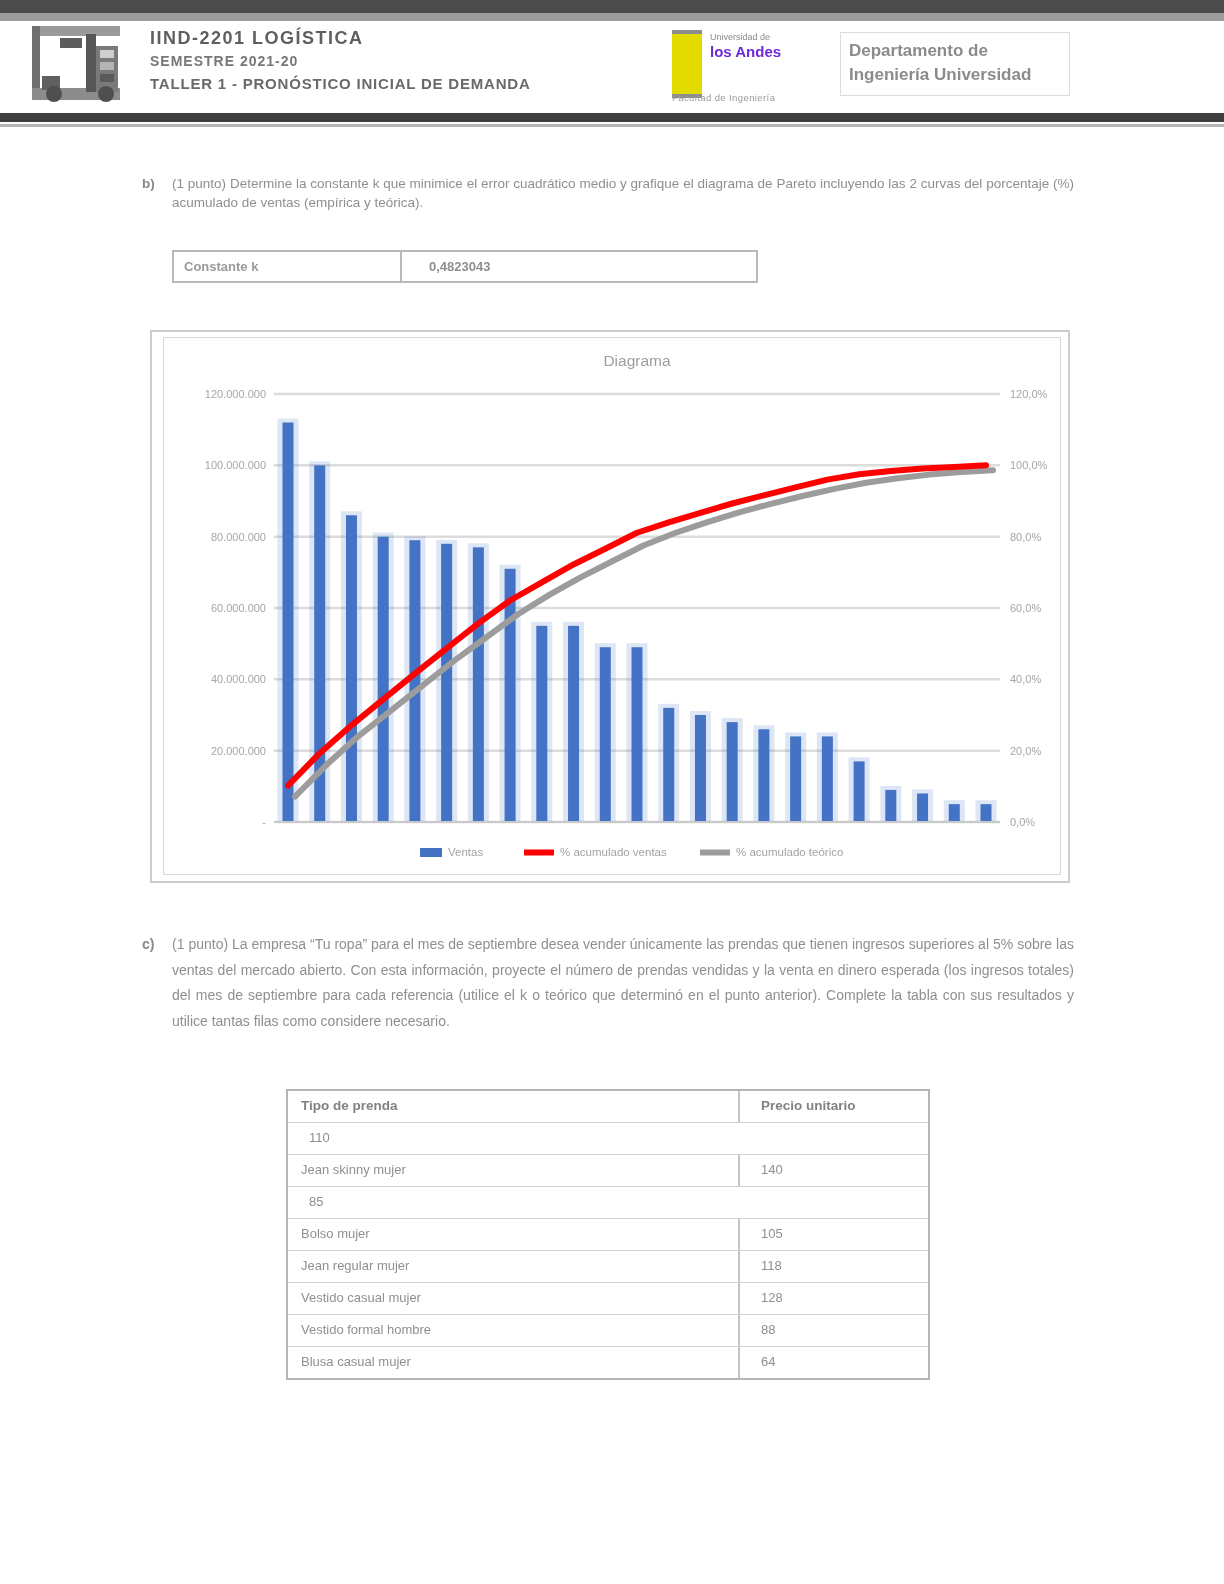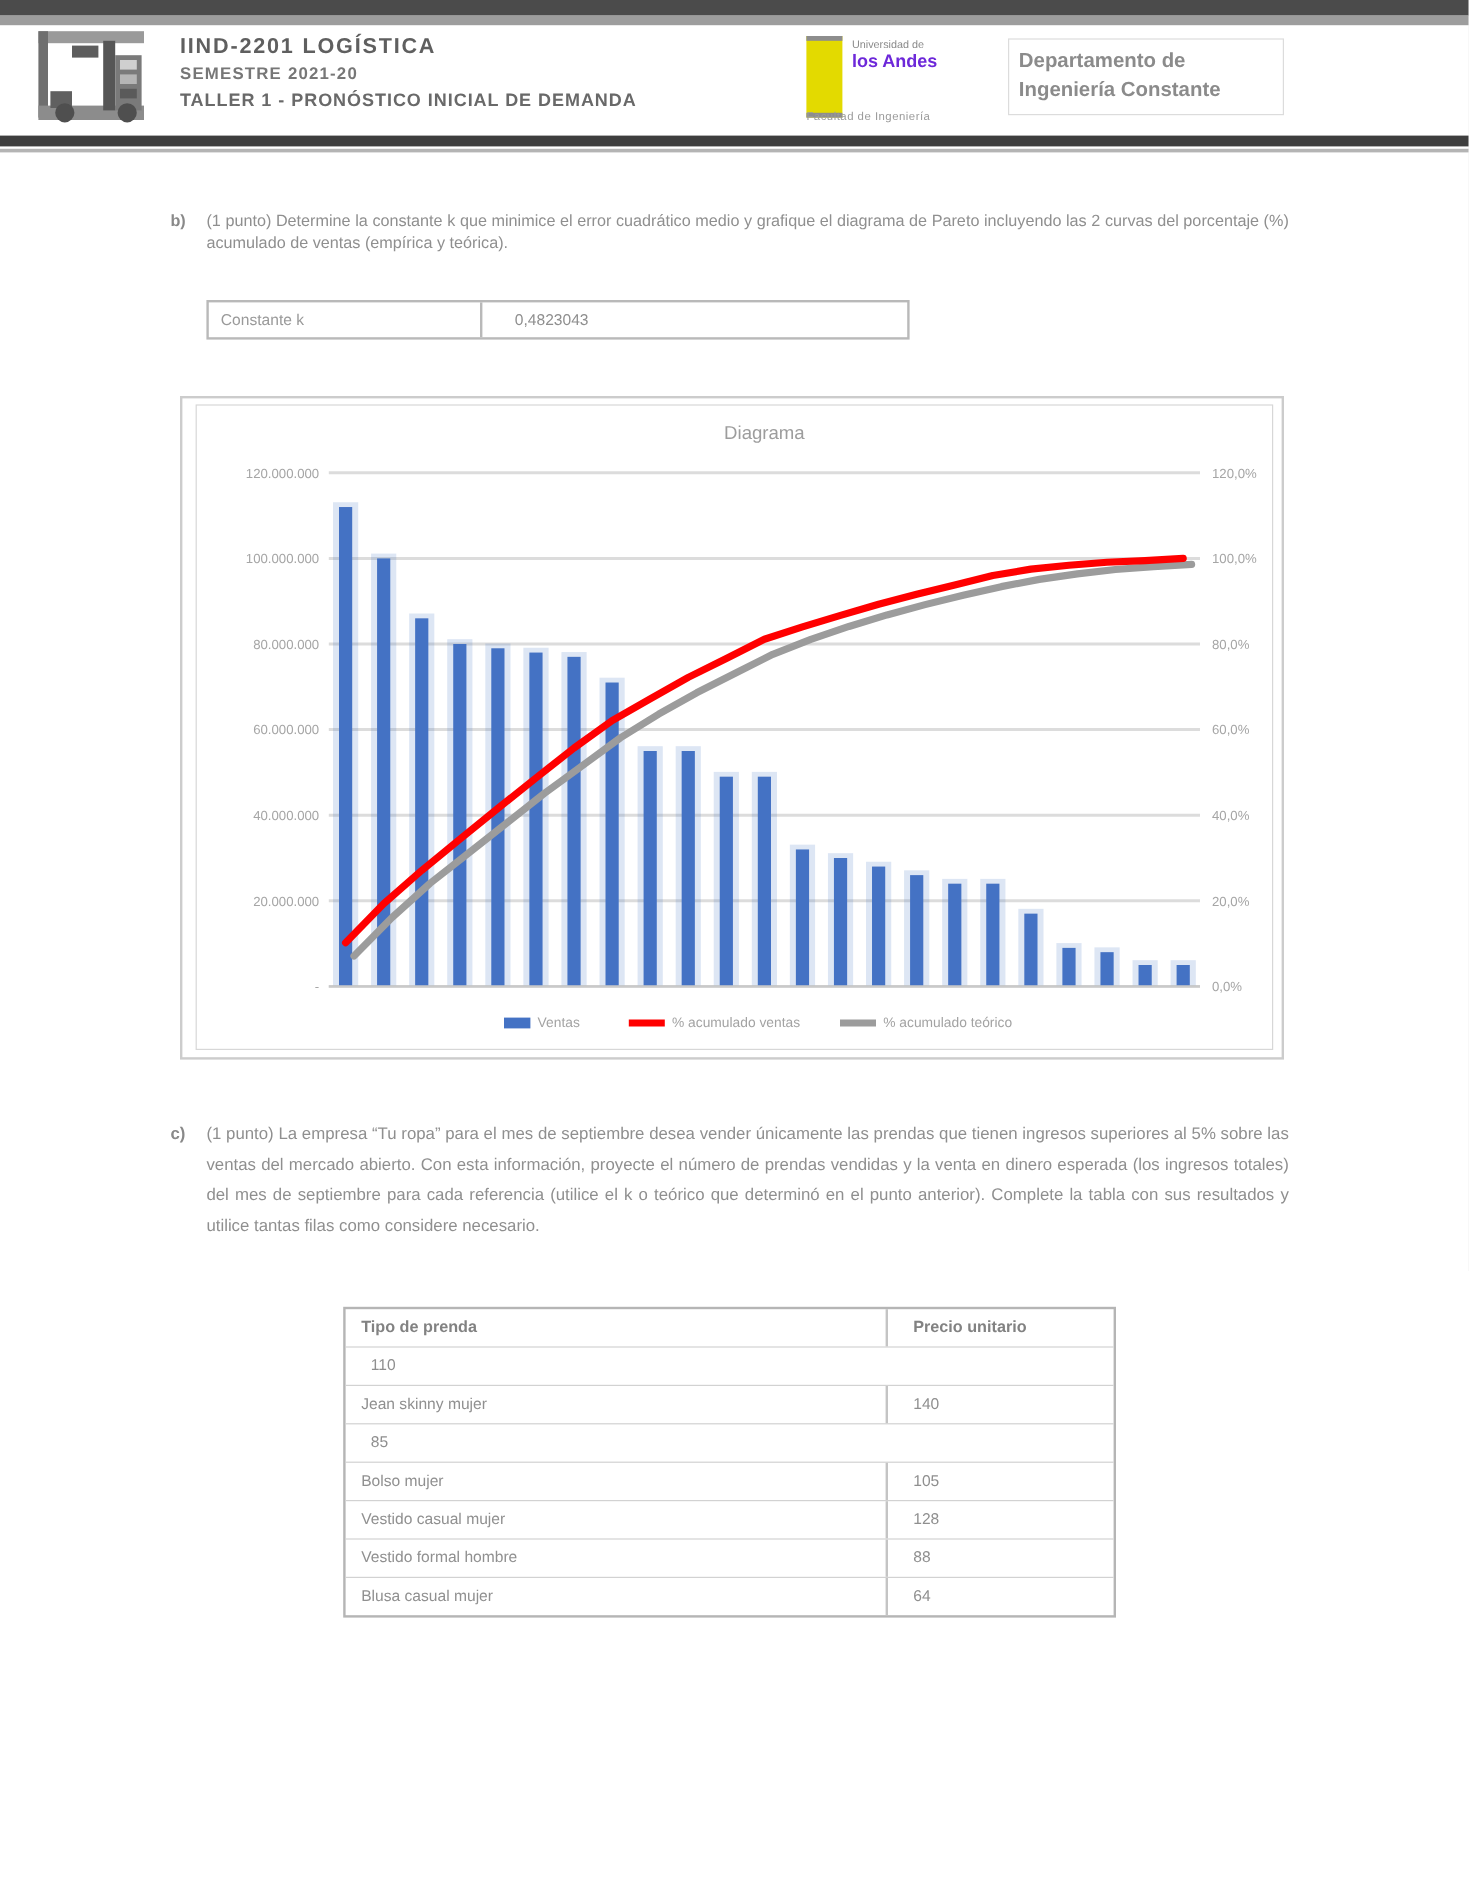--- a/index.html
+++ b/index.html
@@ -26,21 +26,21 @@
   .header-rule2{position:absolute;left:0;top:124px;width:1224px;height:3px;background:#b4b4b4;}
   
   .question{position:absolute;display:flex;color:#8f8f8f;font-size:13.5px;}
   .q-label{width:30px;flex:none;font-weight:bold;color:#898989;}
   .q-b{left:142px;top:174px;width:932px;line-height:19px;}
   .q-c{left:142px;top:932px;width:932px;line-height:25.5px;font-size:14px;}
   .q-text{text-align:justify;}
   
   .k-table{position:absolute;left:172px;top:250px;width:586px;height:33px;border:2px solid #b9b9b9;
            display:flex;box-sizing:border-box;background:#fff;}
-  .k-cell{line-height:29px;font-size:13px;color:#9a9a9a;padding-left:10px;box-sizing:border-box;}
+  .k-cell{line-height:29px;font-size:13px;color:#9a9a9a;padding-left:10px;box-sizing:border-box;font-weight:bold;}
   .k-cell-label{width:228px;border-right:2px solid #b9b9b9;}
   .k-cell-value{flex:1;padding-left:14px;color:#8f8f8f;margin-left:13px;}
   
   .chart-frame{position:absolute;left:150px;top:330px;width:920px;height:553px;
                border:2px solid #cccccc;background:#ffffff;box-sizing:border-box;}
   .chart-inner{position:absolute;left:11px;top:5px;right:7px;bottom:6px;border:1.5px solid #d7d7d7;}
   .chart-frame svg{position:absolute;left:0;top:0;}
   
   .price-table{position:absolute;left:286px;top:1089px;width:644px;border:2px solid #b5b5b5;
                box-sizing:border-box;background:#fff;}
@@ -84,21 +84,21 @@
 
   <div class="uniandes">
     <div class="uni-bar"></div>
     <div class="uni-txt1">Universidad de</div>
     <div class="uni-txt2">los Andes</div>
     <div class="uni-txt3">Facultad de Ingeniería</div>
   </div>
 
   <div class="dept-box">
     <div>Departamento de</div>
-    <div>Ingeniería Constante</div>
+    <div>Ingeniería Universidad</div>
   </div>
 
   <div class="header-rule"></div>
   <div class="header-rule2"></div>
 
   <div class="question q-b">
     <div class="q-label">b)</div>
     <div class="q-text">(1 punto)   Determine la constante k que minimice el error cuadrático medio  y grafique el diagrama de Pareto incluyendo las 2 curvas del porcentaje (%) acumulado de ventas (empírica y teórica).</div>
   </div>
 
@@ -210,20 +210,24 @@
         <div class="pt-c2">140</div>
       </div>
       <div class="pt-row">
         <div class="pt-c2">85</div>
       </div>
       <div class="pt-row">
         <div class="pt-c1">Bolso mujer</div>
         <div class="pt-c2">105</div>
       </div>
       <div class="pt-row">
+        <div class="pt-c1">Jean regular mujer</div>
+        <div class="pt-c2">118</div>
+      </div>
+      <div class="pt-row">
         <div class="pt-c1">Vestido casual mujer</div>
         <div class="pt-c2">128</div>
       </div>
       <div class="pt-row">
         <div class="pt-c1">Vestido formal hombre</div>
         <div class="pt-c2">88</div>
       </div>
       <div class="pt-row">
         <div class="pt-c1">Blusa casual mujer</div>
         <div class="pt-c2">64</div>

